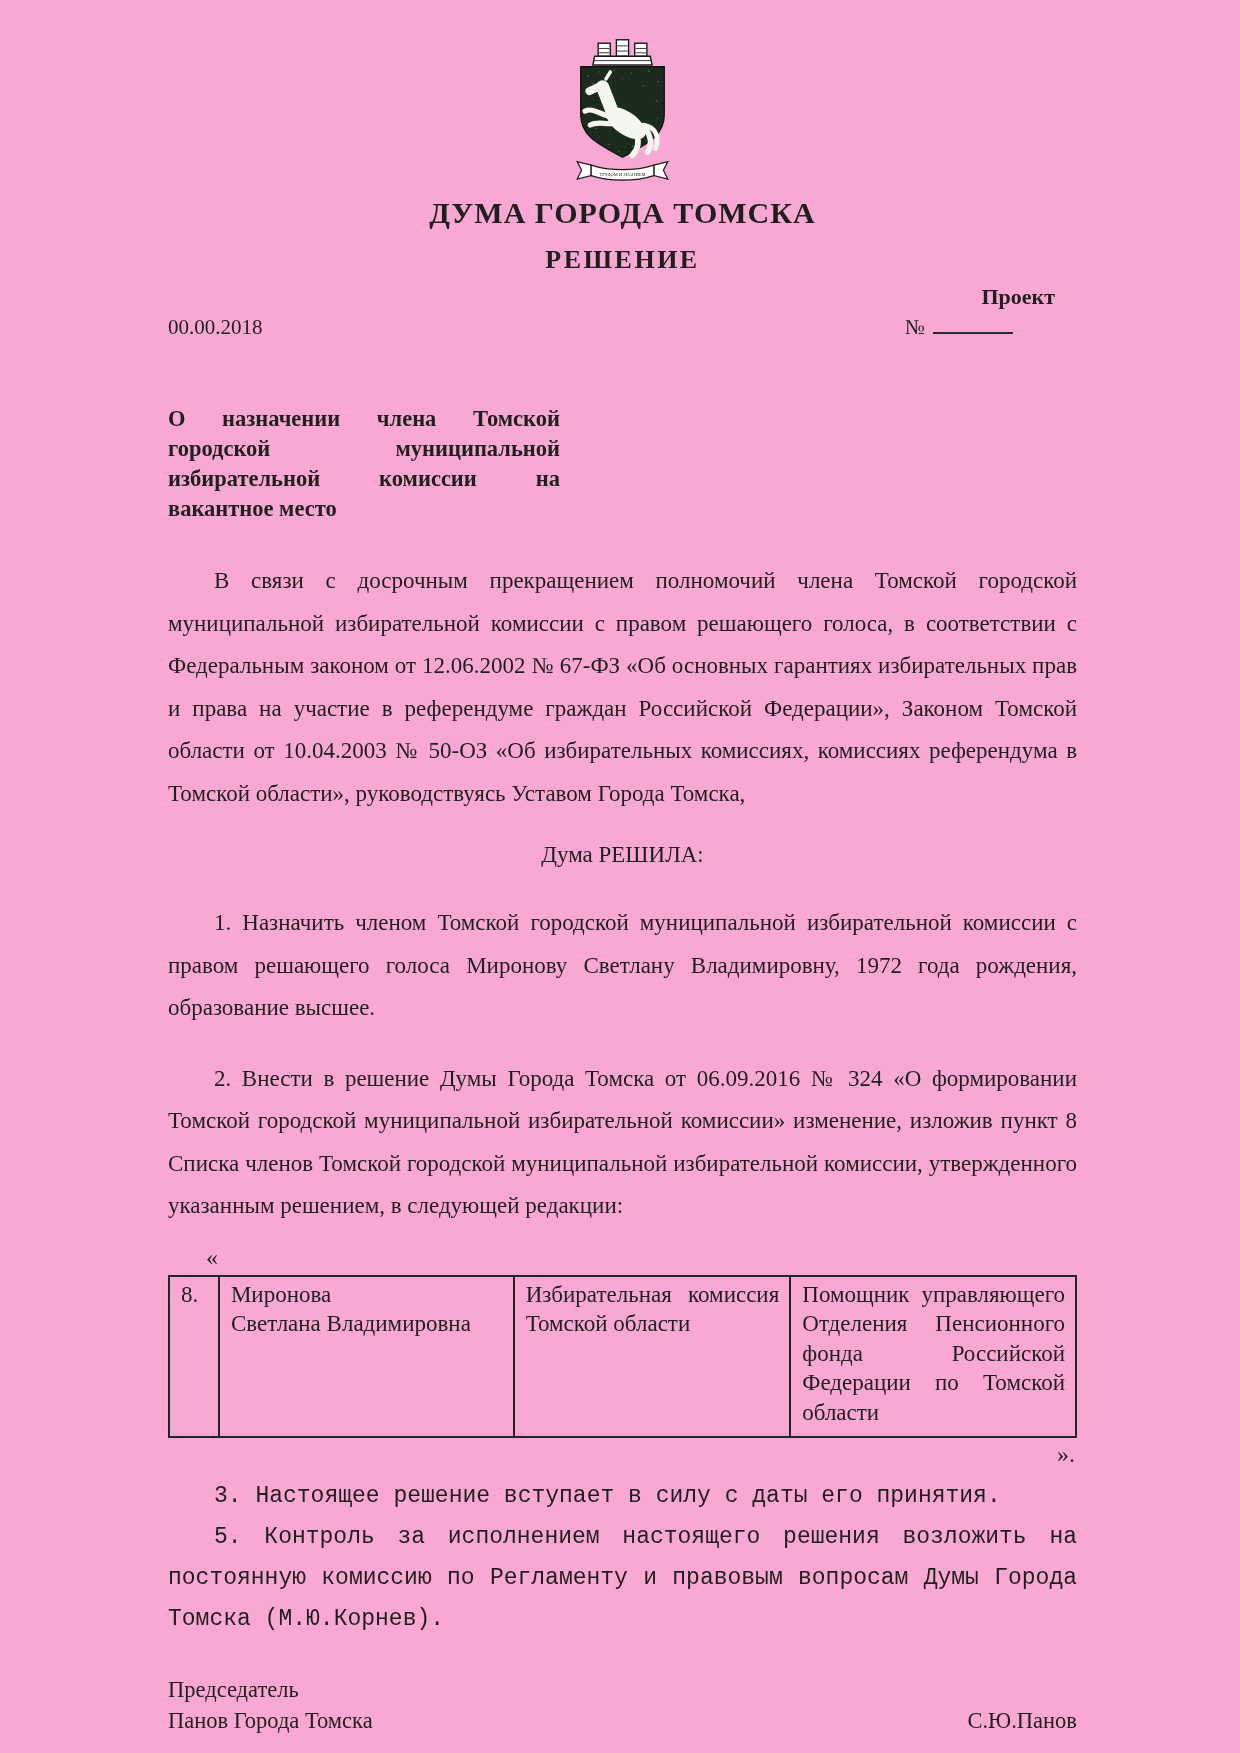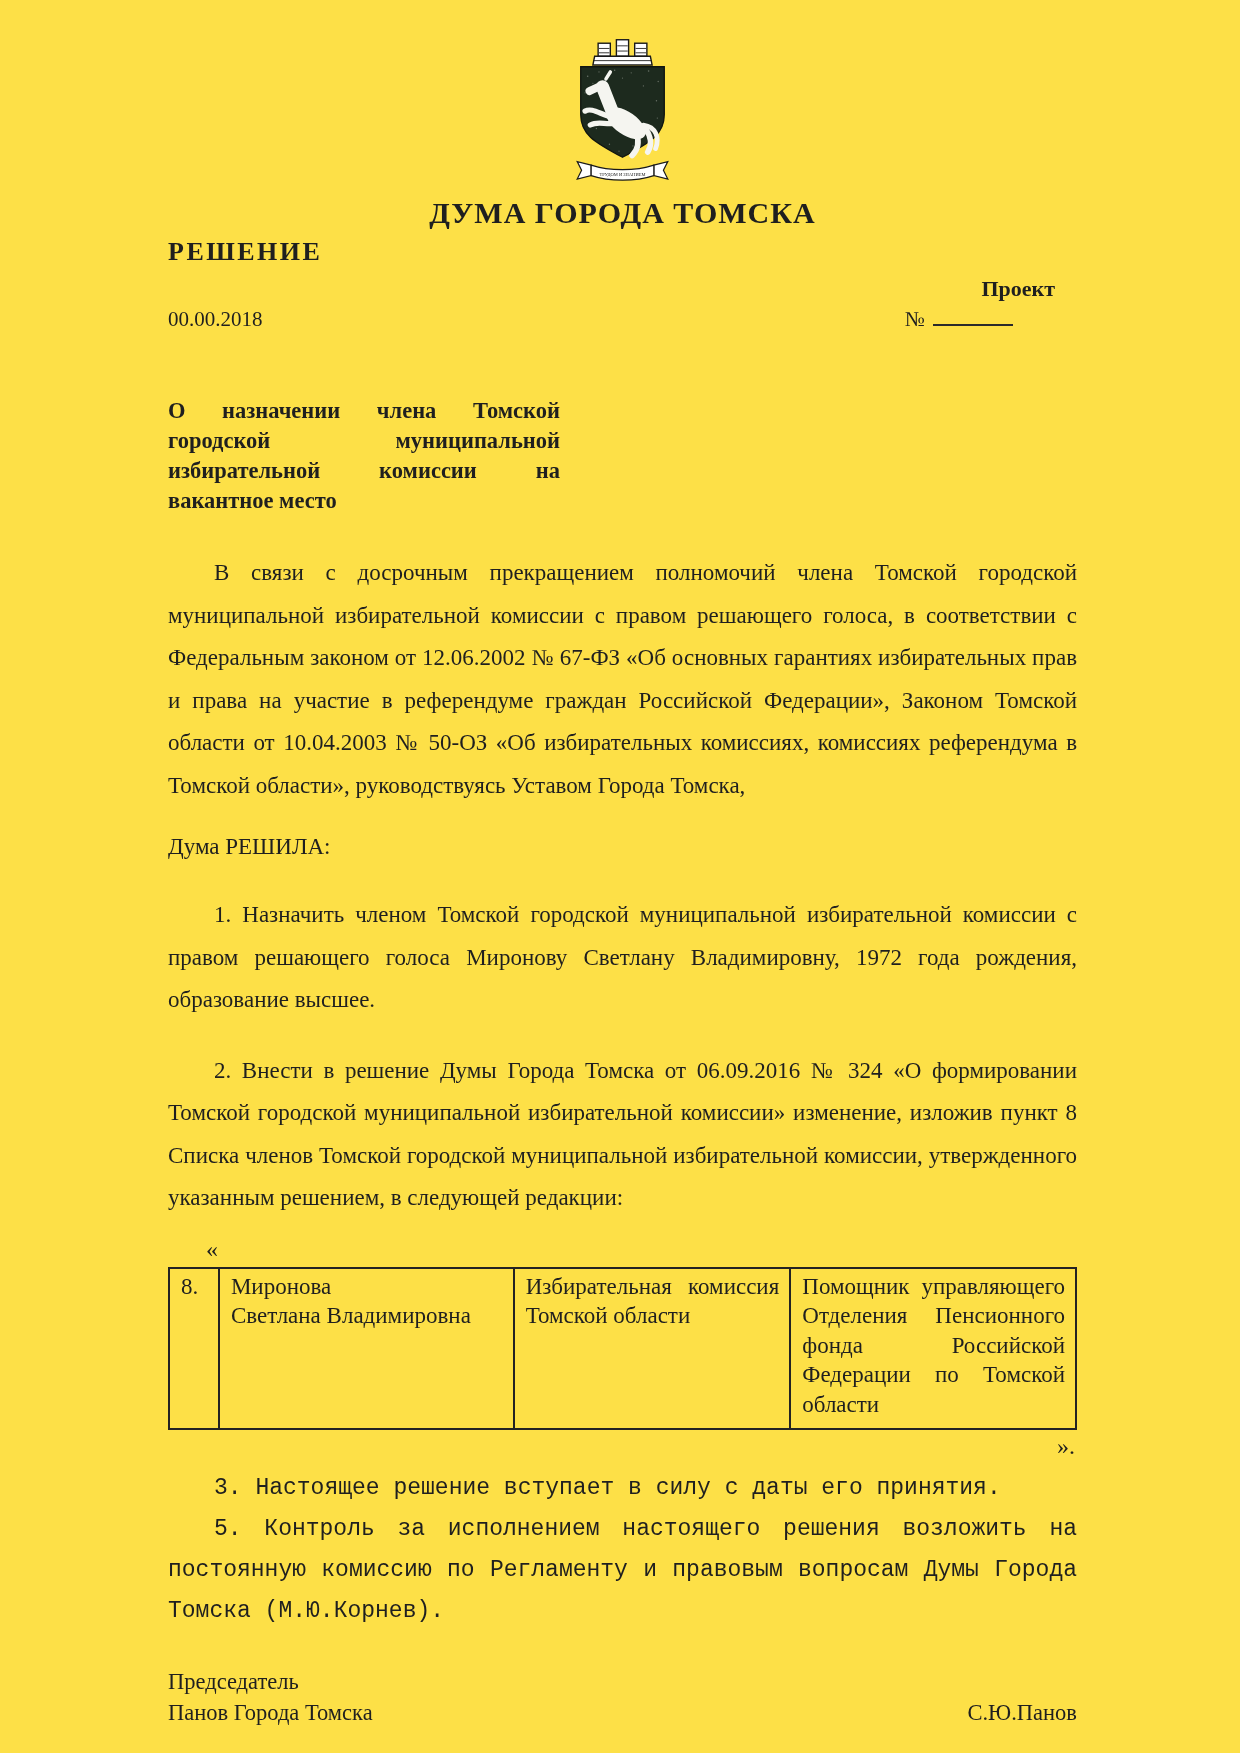--- a/index.html
+++ b/index.html
@@ -1,37 +1,38 @@
 <!DOCTYPE html>
 <html lang="ru"><head>
 <meta charset="utf-8">
 <style>
   html,body{margin:0;padding:0;background:#e8e8e8;}
   .page{
     position:relative;
     width:1240px;height:1753px;
     margin:0 auto;
-    background:#fde047;
+    background:#f9a8d4;
     font-family:"Liberation Serif","DejaVu Serif",serif;
     color:#1f1f1f;
     overflow:hidden;
   }
   .doc{padding:38px 163px 0 168px;}
 
   .emblem-wrap{text-align:center;}
   .emblem-wrap svg{display:inline-block;}
 
   .org-title{
     margin:6px 0 0;
     text-align:center;
     font-size:30px;font-weight:bold;
     letter-spacing:1px;line-height:34px;
   }
   .doc-type{
-    margin:8px 0 0;
+    margin:16px 0 0;
+    text-align:center;
     font-size:26px;font-weight:bold;
     letter-spacing:2.5px;line-height:28px;
   }
   .draft{
     margin-top:10px;
     text-align:right;
     padding-right:22px;
     font-size:22px;font-weight:bold;line-height:25px;
   }
   .date-row{
@@ -56,21 +57,21 @@
   .para{
     font-size:23px;
     line-height:42.5px;
     text-align:justify;
     text-indent:46px;
     margin:0;
   }
   .preamble{margin-top:36px;}
   .resolved{
     margin-top:26px;
-    text-align:left;
+    text-align:center;
     font-size:23px;line-height:28px;
   }
   .item1{margin-top:33px;}
   .item2{margin-top:28px;}
 
   .open-quote{
     margin-top:16px;
     padding-left:38px;
     font-size:24px;line-height:26px;
   }

